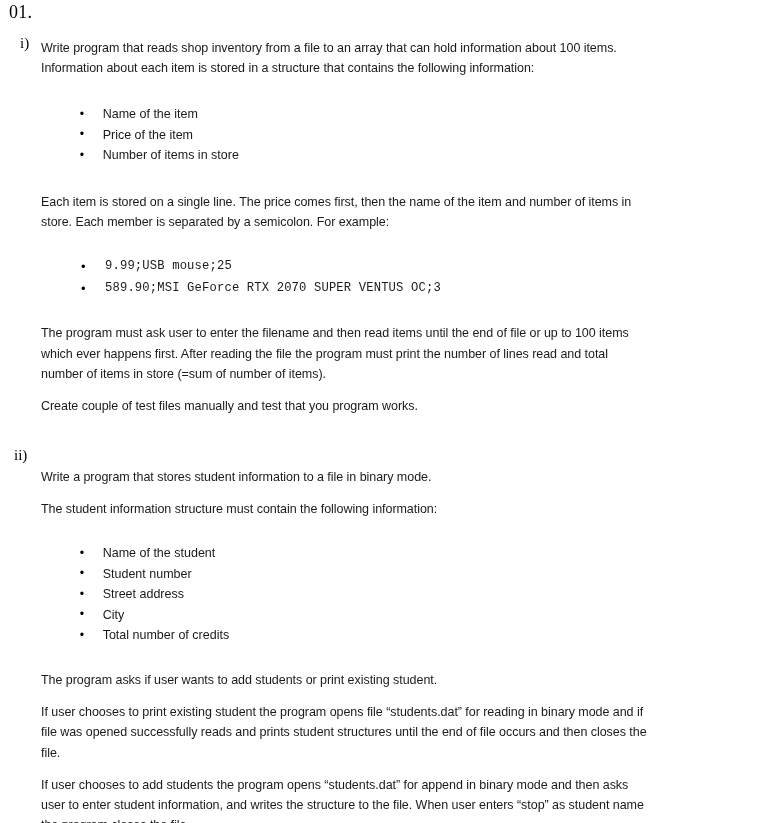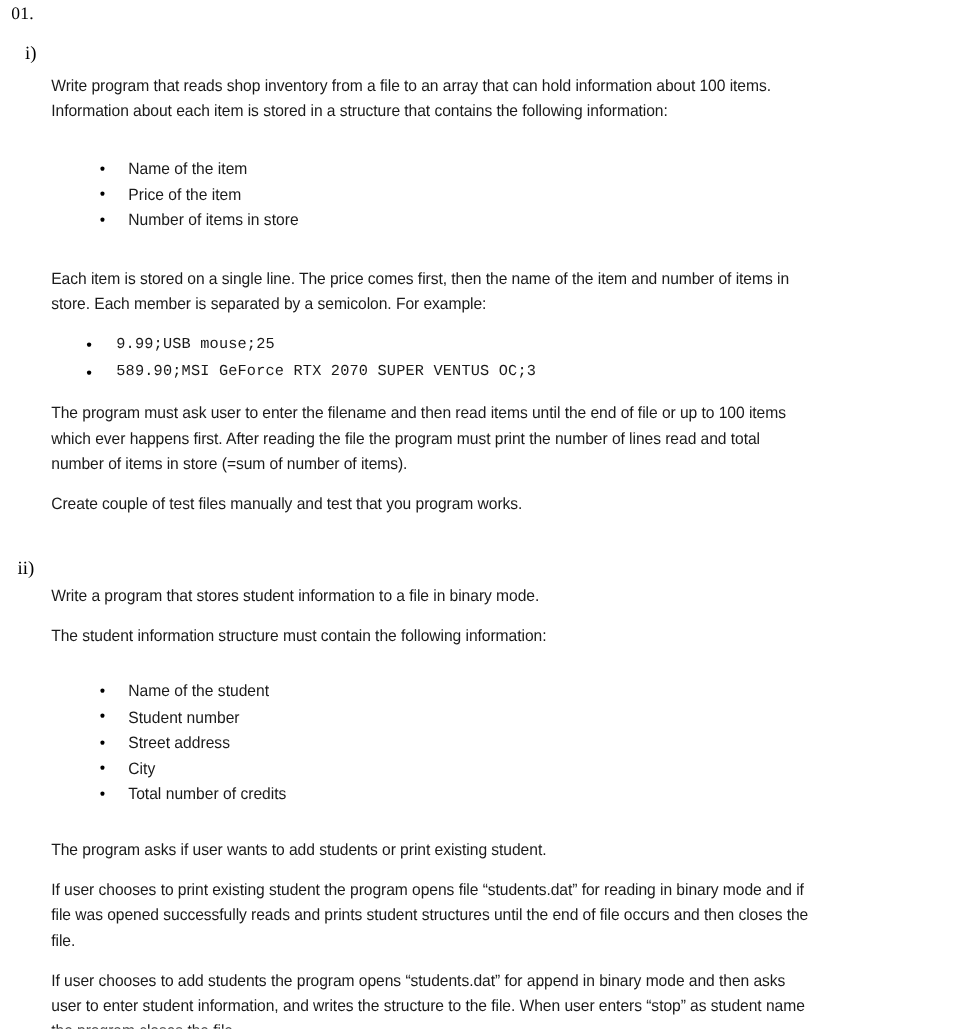--- a/index.html
+++ b/index.html
@@ -21,21 +21,21 @@
     height: 823px;
     background: #ffffff;
   }
 
   
   .doc-number {
     position: absolute;
     left: 9px;
     top: -1px;
     font-family: "Liberation Serif", serif;
-    font-size: 14px;
+    font-size: 18px;
     line-height: 26px;
     color: #000000;
     letter-spacing: 0.2px;
   }
 
   
   .roman-marker {
     position: absolute;
     font-family: "Liberation Serif", serif;
     font-size: 15px;
@@ -86,21 +86,21 @@
     left: 28px;
     top: -0.5px;
     font-size: 13px;
     line-height: 20.5px;
     color: #000000;
   }
 
   
   ul.code-bullets {
     list-style: none;
-    margin: 0;
+    margin: 12px;
     padding: 0;
   }
   ul.code-bullets li {
     position: relative;
     padding-left: 52px;
     font-family: "Liberation Mono", monospace;
     font-size: 12.2px;
     line-height: 21.5px;
     color: #1a1a1a;
     letter-spacing: 0.15px;
@@ -118,21 +118,21 @@
 </style>
 </head>
 <body>
 
 <div class="page">
 
   <div class="doc-number" id="doc-number-el">01.</div>
 
   <div class="roman-marker roman-i">i)</div>
 
-  <div class="body-col" style="top: 59px;">
+  <div class="body-col" style="top: 38px;">
 
     <p class="para">Write program that reads shop inventory from a file to an array that can hold information about 100 items. Information about each item is stored in a structure that contains the following information:</p>
 
     <div class="spacer-14"></div>
 
     <ul class="bullets">
       <li>Name of the item</li>
       <li>Price of the item</li>
       <li>Number of items in store</li>
     </ul>

